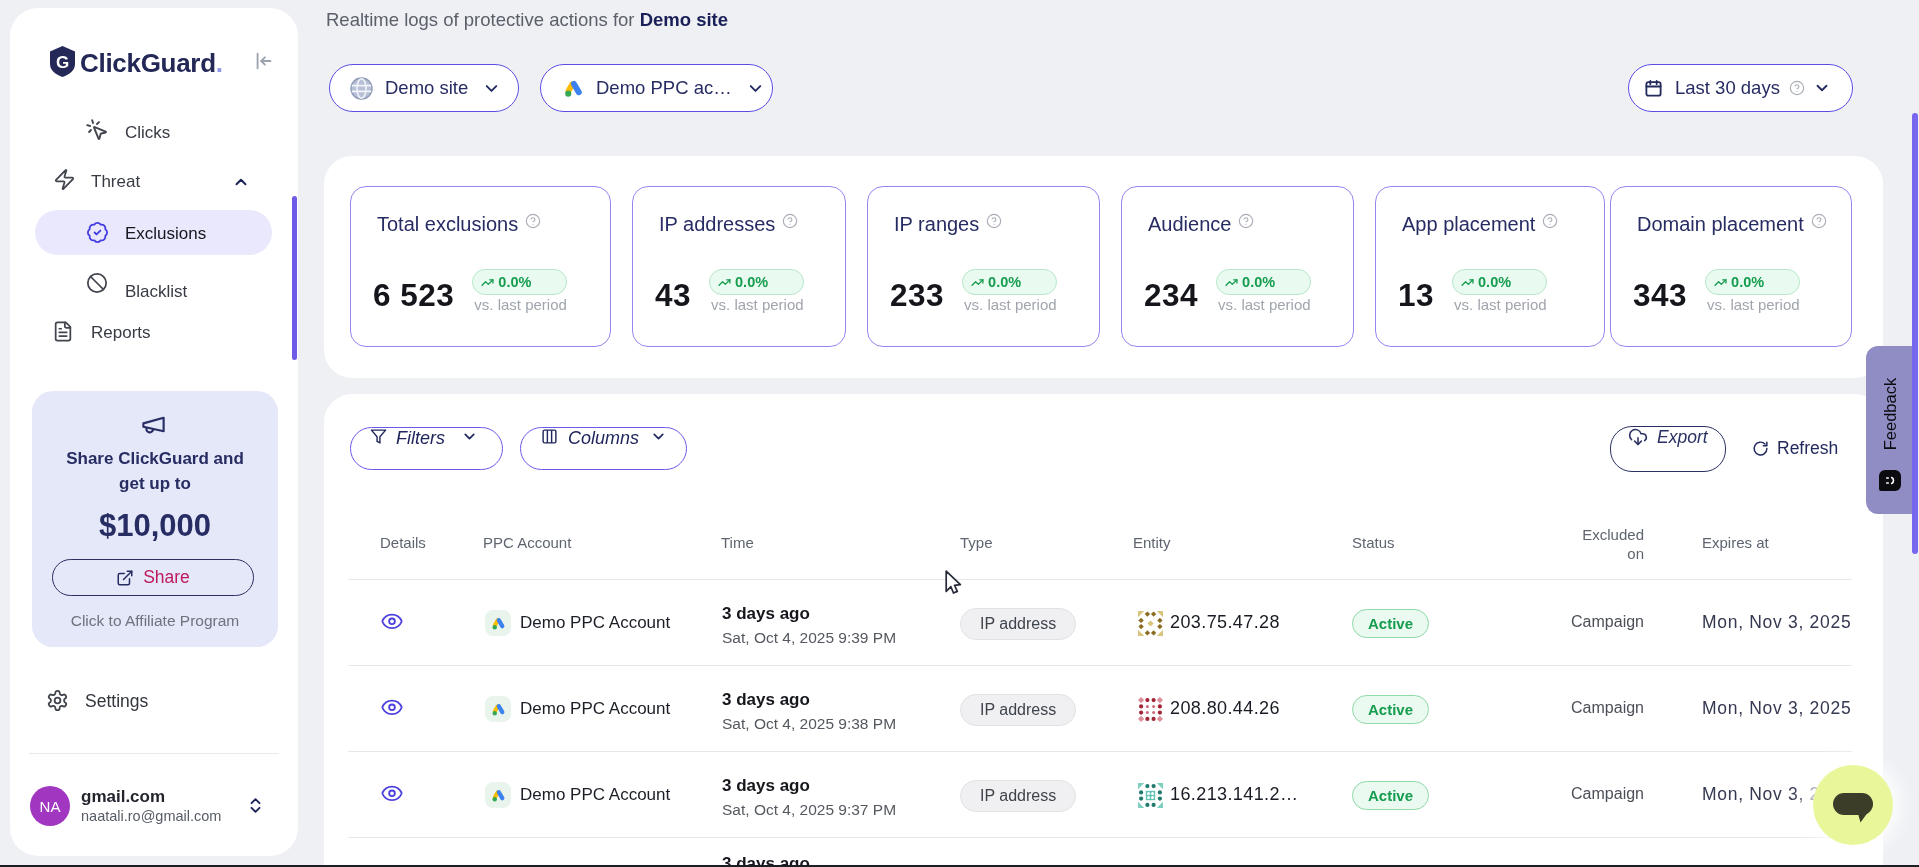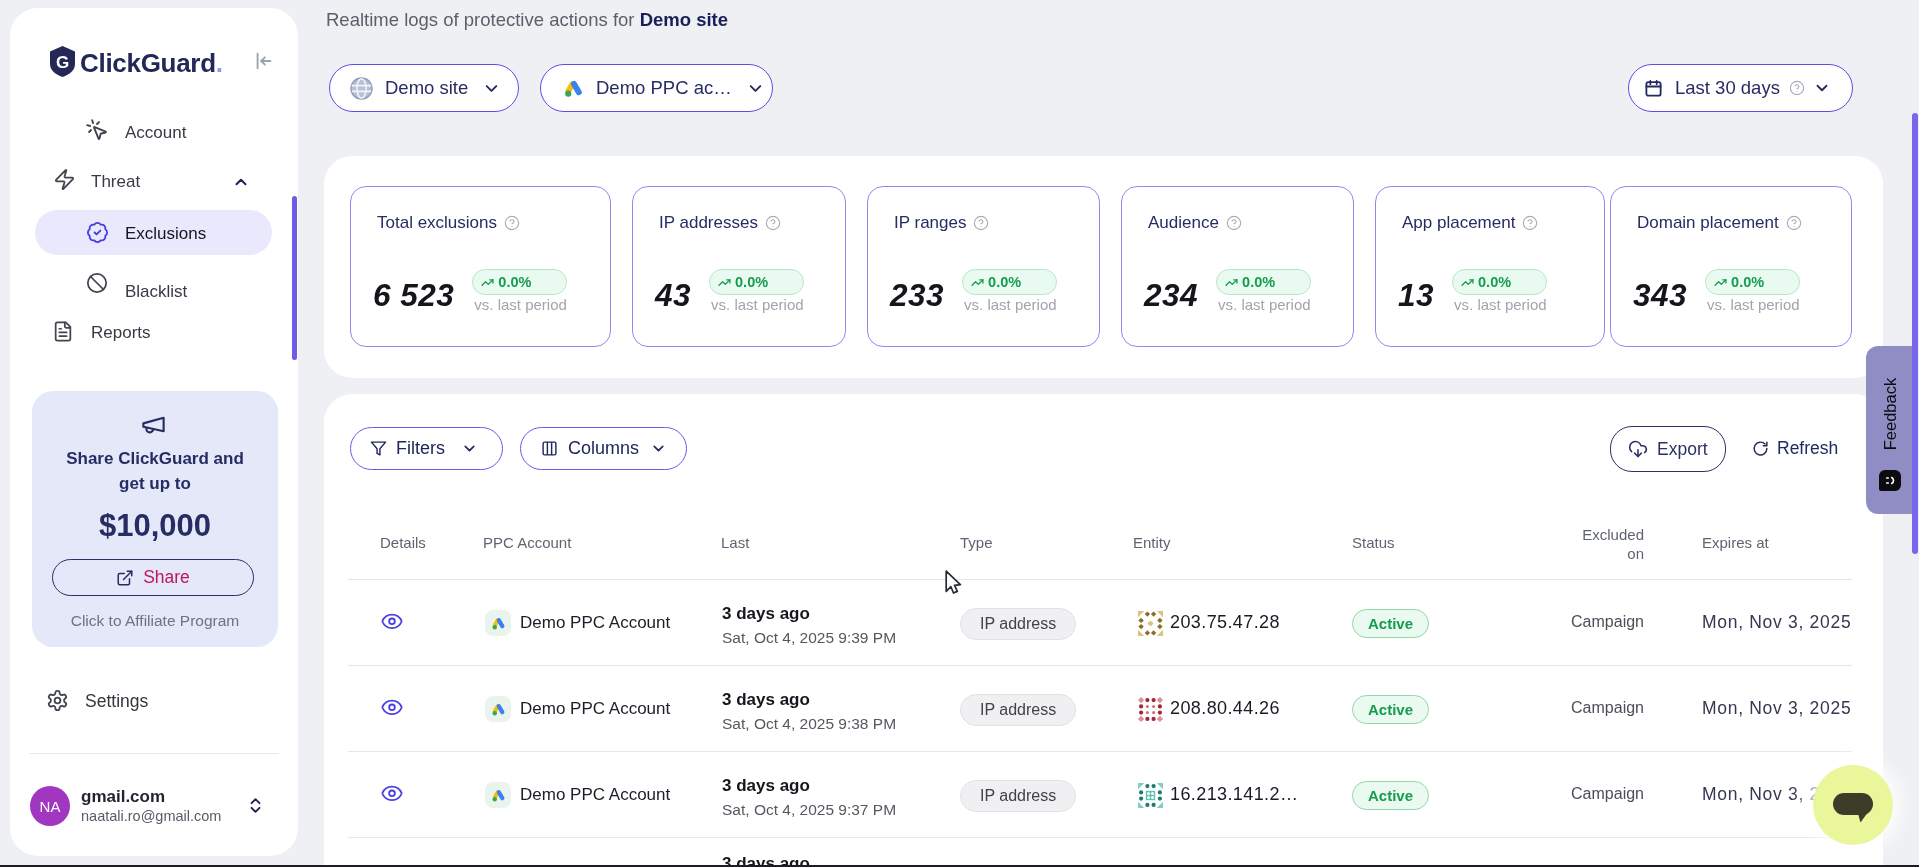--- a/index.html
+++ b/index.html
@@ -24,28 +24,28 @@
 
   
   #avatar { position:absolute; left:20px; top:778px; width:40px; height:40px; border-radius:50%; background:#a136c0; color:#fff; font-size:15px; display:flex; align-items:center; justify-content:center; }
 
   
   .pill-select { position:absolute; height:48px; border:1.5px solid #5d4de6; border-radius:24px; background:#fff; display:flex; align-items:center; }
   .ptext { font-size:18.5px; color:#272c63; }
 
   #stats { position:absolute; left:324px; top:156px; width:1559px; height:222px; background:#fff; border-radius:28px; }
   .scard { position:absolute; top:30px; height:161px; border:1.2px solid #9488f0; border-radius:16px; background:#fff; }
-  .scard .title { position:absolute; left:26px; top:26px; font-size:17px; color:#272c63; display:flex; align-items:center; gap:7px; }
+  .scard .title { position:absolute; left:26px; top:26px; font-size:20px; color:#272c63; display:flex; gap:7px; }
   .scard .row { position:absolute; left:22px; top:89px; display:flex; align-items:flex-start; }
-  .scard .num { font-size:31.5px; font-weight:bold; color:#15161b; line-height:36px; margin-top:1px; letter-spacing:0.5px;font-style:italic; }
+  .scard .num { font-size:31.5px; font-weight:bold; color:#15161b; line-height:36px; margin-top:1px; letter-spacing:0.5px; }
   .badge { height:26px; border-radius:13px; background:#e9fbf0; border:1px solid #b7e7c8; color:#169c4e; font-size:14.5px; font-weight:bold; display:flex; align-items:center; gap:4px; padding:0 8px; }
   .vs { font-size:15px; color:#a0a5ad; margin-top:1px; padding-left:2px; }
 
   #tablecard { position:absolute; left:324px; top:394px; width:1559px; height:473px; background:#fff; border-radius:28px 28px 0 0; }
-  .obtn { position:absolute; height:43px; border:1.5px solid #6a5ae8; border-radius:22px; display:flex; align-items:center; }
+  .obtn { position:absolute; height:43px; border:1.5px solid #6a5ae8; border-radius:22px; display:flex; align-items:flex-start;font-style:italic; }
 
   .hdr { position:absolute; font-size:15px; color:#5f6570; }
   .sep { position:absolute; left:24px; width:1504px; height:1px; background:#e5e7eb; }
 
   .rowgrp { position:absolute; left:0; width:100%; height:86px; }
   .typepill { position:absolute; left:636px; top:28px; height:32px; border-radius:16px; background:#f0f0f2; border:1px solid #e2e2e5; color:#3f434b; font-size:16px; display:flex; align-items:center; padding:0 19px; }
   .activepill { position:absolute; left:1028px; top:29px; height:29px; border-radius:15px; background:#eafaf0; border:1px solid #8fd8a8; color:#169c4e; font-size:15px; font-weight:bold; display:flex; align-items:center; padding:0 15px; }
 
   
   #feedback { position:absolute; left:1866px; top:346px; width:48px; height:168px; background:#908dc5; border-radius:12px 0 0 12px; }
@@ -87,21 +87,21 @@
       <path d="m13 8-4 4 4 4"></path>
     </svg>
 
   <svg class="abs" style="left:75px;top:110px" width="24" height="24" viewBox="0 0 24 24" fill="none" stroke="#42454e" stroke-width="1.9" stroke-linecap="round" stroke-linejoin="round">
       <path d="M14 4.1 12 6"></path>
       <path d="m5.1 8-2.9-.8"></path>
       <path d="m6 12-1.9 2"></path>
       <path d="M7.2 2.2 8 5.1"></path>
       <path d="M9.037 9.69a.498.498 0 0 1 .653-.653l11 4.5a.5.5 0 0 1-.074.949l-4.349 1.041a1 1 0 0 0-.74.739l-1.04 4.35a.5.5 0 0 1-.95.074z"></path>
     </svg>
-  <div class="abs navtext" style="left:115px;top:115px">Account</div>
+  <div class="abs navtext" style="left:115px;top:115px">Clicks</div>
 
   <svg class="abs" style="left:43px;top:160px" width="23" height="23" viewBox="0 0 24 24" fill="none" stroke="#42454e" stroke-width="1.9" stroke-linecap="round" stroke-linejoin="round">
       <path d="M4 14a1 1 0 0 1-.78-1.63l9.9-10.2a.5.5 0 0 1 .86.46l-1.92 6.02A1 1 0 0 0 13 10h7a1 1 0 0 1 .78 1.63l-9.9 10.2a.5.5 0 0 1-.86-.46l1.92-6.02A1 1 0 0 0 11 14z"></path>
     </svg>
   <div class="abs navtext" style="left:81px;top:164px">Threat</div>
   <svg class="abs" style="left:222px;top:165px" width="18" height="18" viewBox="0 0 24 24" fill="none" stroke="#1d2357" stroke-width="2.6" stroke-linecap="round" stroke-linejoin="round">
       <path d="m18 15-6-6-6 6"></path>
     </svg>
 
   <div id="excl-pill"></div>
@@ -325,21 +325,21 @@
     <span style="margin-left:9px;font-size:17.5px;color:#2b3263">Export</span>
   </div>
   <svg class="abs" style="left:1428px;top:46px" width="17" height="17" viewBox="0 0 24 24" fill="none" stroke="#232a5e" stroke-width="2.1" stroke-linecap="round" stroke-linejoin="round">
       <path d="M21 12a9 9 0 1 1-2.64-6.36"></path>
       <path d="M21 3v5h-5"></path>
     </svg>
   <span class="abs" style="left:1453px;top:44px;font-size:17.5px;color:#232a5e">Refresh</span>
 
   <div class="hdr" style="left:56px;top:140px">Details</div>
   <div class="hdr" style="left:159px;top:140px">PPC Account</div>
-  <div class="hdr" style="left:397px;top:140px">Last</div>
+  <div class="hdr" style="left:397px;top:140px">Time</div>
   <div class="hdr" style="left:636px;top:140px">Type</div>
   <div class="hdr" style="left:809px;top:140px">Entity</div>
   <div class="hdr" style="left:1028px;top:140px">Status</div>
   <div class="hdr" style="left:1220px;top:131px;width:100px;text-align:right;line-height:19px">Excluded<br>on</div>
   <div class="hdr" style="left:1378px;top:140px">Expires at</div>
   <div class="sep" style="top:185px"></div>
 
   <div class="rowgrp" style="top:186px">
     <svg class="abs" style="left:57px;top:32px" width="22" height="18" viewBox="0 0 24 19" fill="none" stroke="#4a3fdf" stroke-width="2">
         <path d="M1.6 10.3a1.3 1.3 0 0 1 0-.9A11.3 11.3 0 0 1 12 2.5a11.3 11.3 0 0 1 10.4 6.9 1.3 1.3 0 0 1 0 .9A11.3 11.3 0 0 1 12 17.2 11.3 11.3 0 0 1 1.6 10.3Z"></path>

